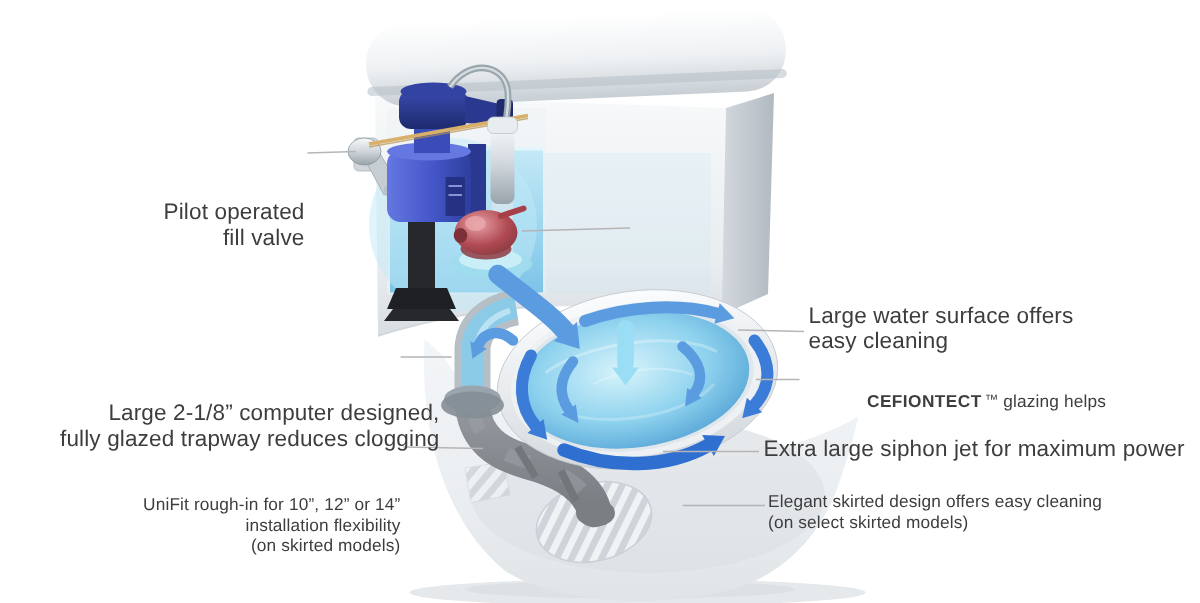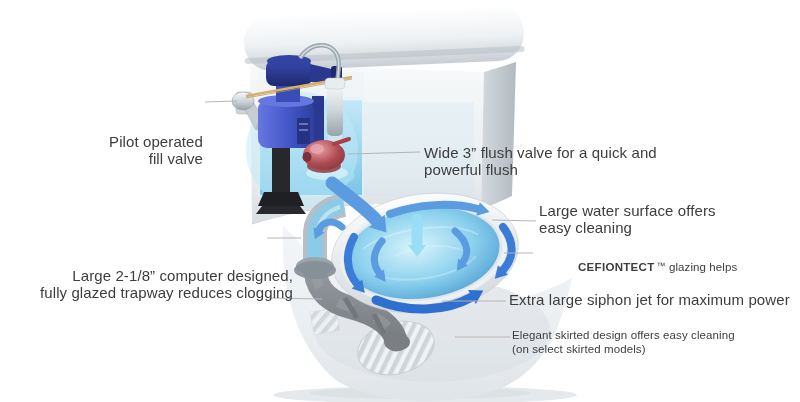--- a/index.html
+++ b/index.html
@@ -235,32 +235,33 @@
       <line x1="267" y1="238" x2="301" y2="238"></line>
       <line x1="269" y1="298" x2="322" y2="299"></line>
       <line x1="442" y1="301" x2="506" y2="301"></line>
       <line x1="455" y1="337" x2="510" y2="337"></line>
     </g>
   </svg>
 
   <div class="lbl r" style="right:597px;top:93px;">Pilot operated
 fill valve</div>
 
-  <div class="lbl" style="left:424px;top:145px;">Wide 3” flush valve for a quick and
-powerful flush</div>
 
   <div class="lbl" style="left:539px;top:203px;">Large water surface offers
 easy cleaning</div>
 
   <div class="lbl small" style="left:536px;top:247px;margin-left:42px;">
     <div><span class="brand">CEFIONTECT</span><span class="tm">™</span><span> glazing helps</span></div>
   </div>
 
   <div class="lbl r" style="right:507px;top:227px;">Large 2-1/8” computer designed,
 fully glazed trapway reduces clogging</div>
 
+  <div class="lbl small r" style="right:533px;top:290px;">UniFit rough-in for 10”, 12” or 14”
+installation flexibility
+(on skirted models)</div>
 
   <div class="lbl small" style="left:512px;top:329px;">Elegant skirted design offers easy cleaning
 (on select skirted models)</div>
 
   <div class="lbl" style="left:509px;top:292px;">Extra large siphon jet for maximum power</div>
 
 </div>
 
 </body></html>

